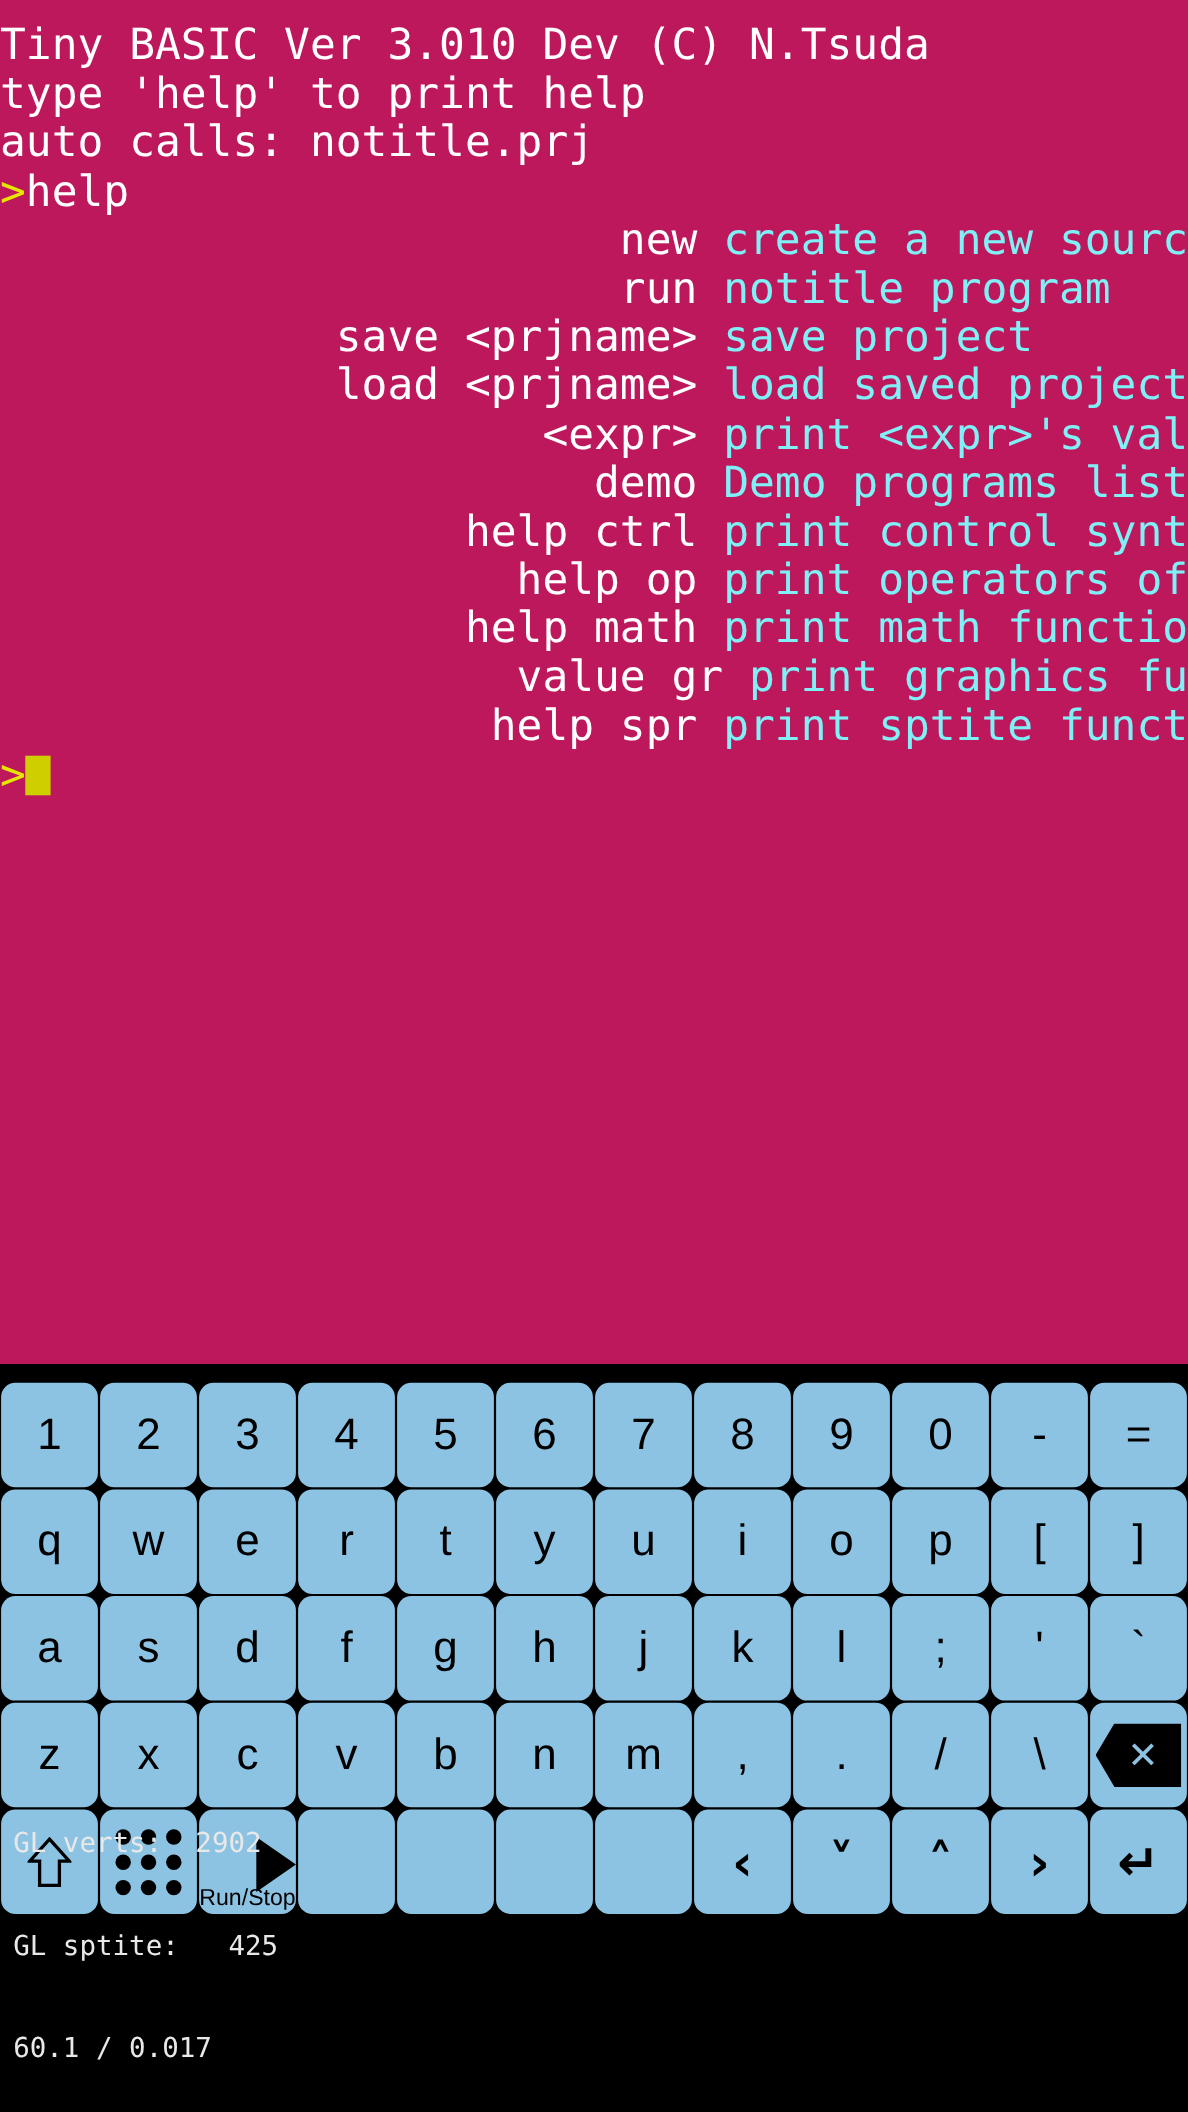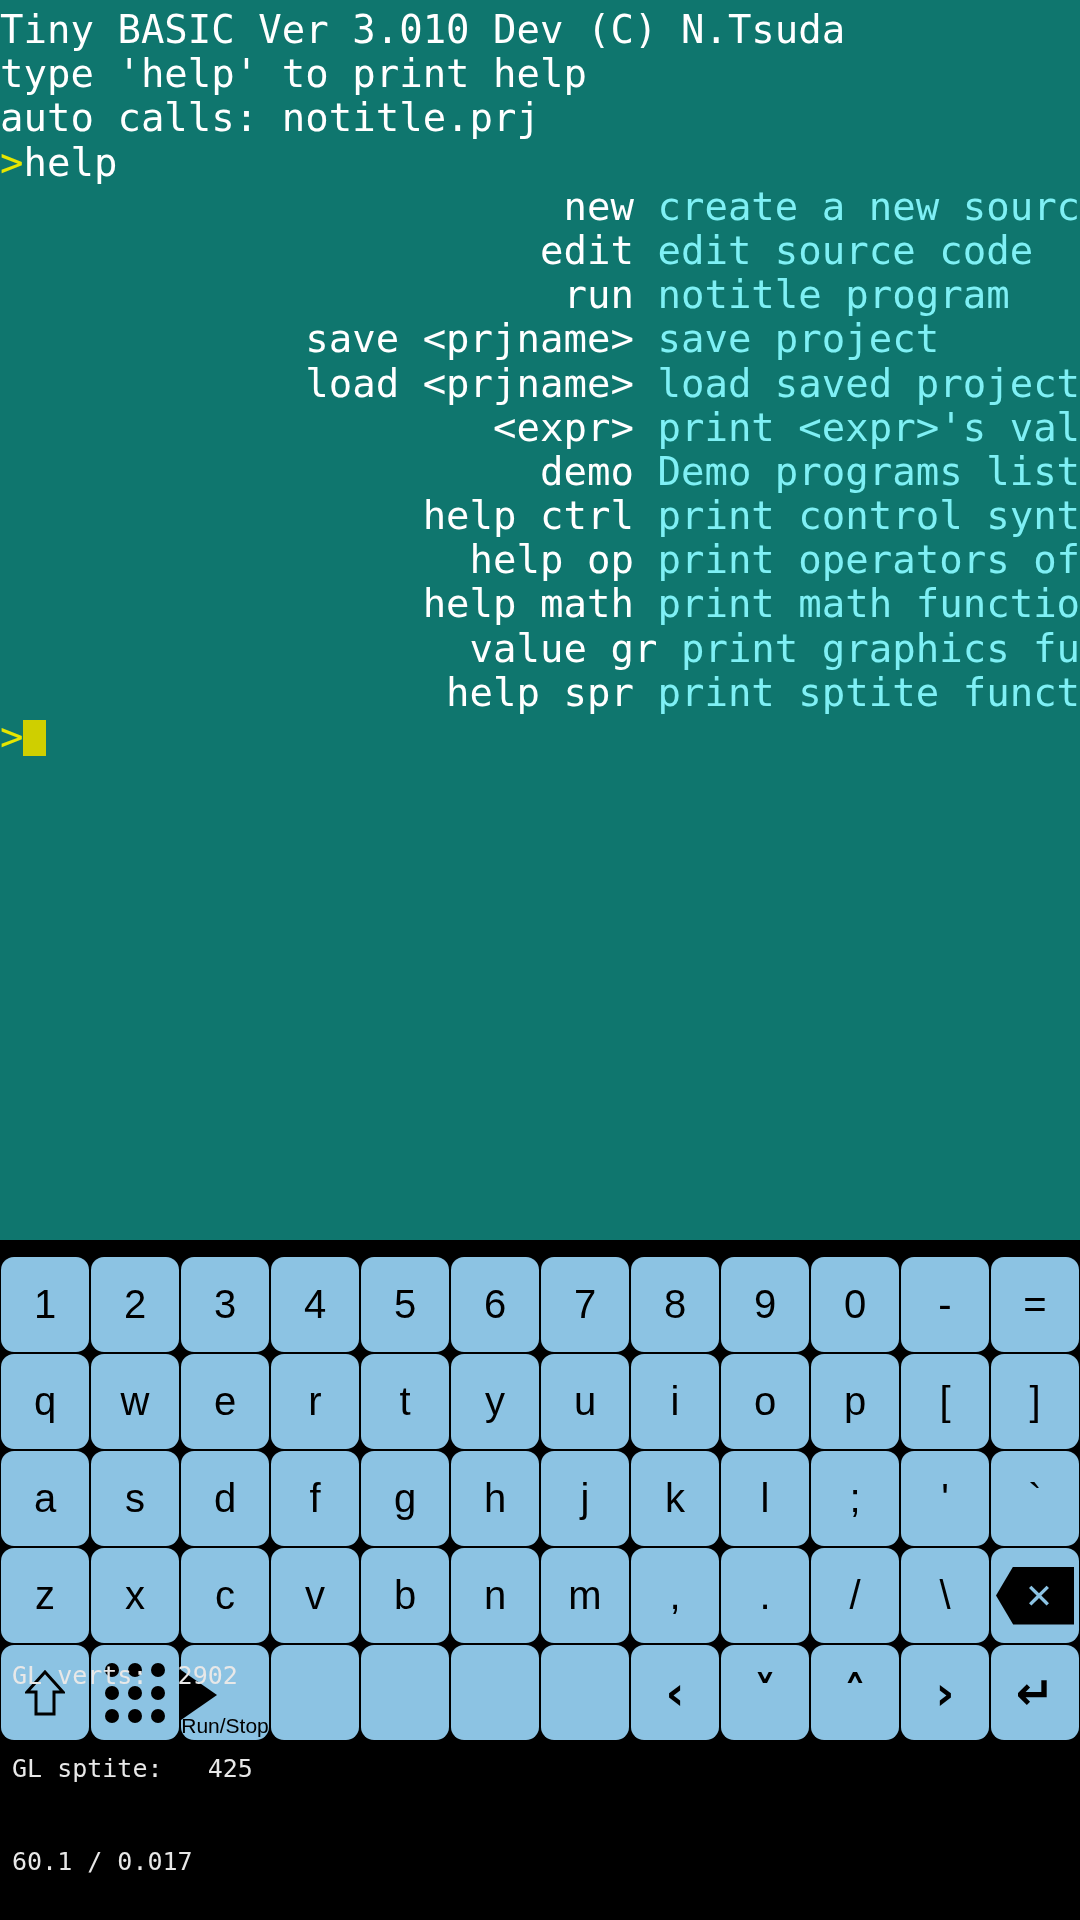--- a/index.html
+++ b/index.html
@@ -15,22 +15,22 @@
     position: relative;
   }
 
   
   #console {
     position: absolute;
     left: 0;
     top: 0;
     width: 1080px;
     height: 1240px;
-    background: #0f766e;
-    padding: 8px 0 0 0;
+    background: #be185d;
+    padding: 20px 0 0 0;
     box-sizing: border-box;
   }
   .term-line {
     font-family: "DejaVu Sans Mono", monospace;
     font-size: 39px;
     line-height: 44.2px;
     white-space: pre;
     color: #ffffff;
     letter-spacing: 0px;
     height: 44.2px;
@@ -132,21 +132,21 @@
     width: 14px;
     height: 14px;
     background: #000000;
     border-radius: 50%;
   }
 
   
   .runstop-inner {
     display: flex;
     flex-direction: column;
-    align-items: flex-start;
+    align-items: flex-end;
     justify-content: center;
     height: 100%;
     width: 100%;
     position: relative;
   }
   .play-tri {
     width: 0;
     height: 0;
     border-left: 36px solid #000000;
     border-top: 25px solid transparent;
@@ -180,21 +180,20 @@
 </head>
 <body>
 
 <div id="console">
   <div id="console-lines">
       <div class="term-line"><span class="cmd">Tiny BASIC Ver 3.010 Dev (C) N.Tsuda</span></div>
       <div class="term-line"><span class="cmd">type 'help' to print help</span></div>
       <div class="term-line"><span class="cmd">auto calls: notitle.prj</span></div>
       <div class="term-line"><span class="prompt">&gt;</span><span class="cmd">help</span></div>
       <div class="term-line"><span class="cmd">                        new </span><span class="desc">create a new source code</span></div>
-      <div class="term-line"><span class="cmd">                       edit </span><span class="desc">edit source code</span></div>
       <div class="term-line"><span class="cmd">                        run </span><span class="desc">notitle program</span></div>
       <div class="term-line"><span class="cmd">             save &lt;prjname&gt; </span><span class="desc">save project</span></div>
       <div class="term-line"><span class="cmd">             load &lt;prjname&gt; </span><span class="desc">load saved project</span></div>
       <div class="term-line"><span class="cmd">                     &lt;expr&gt; </span><span class="desc">print &lt;expr&gt;'s value</span></div>
       <div class="term-line"><span class="cmd">                       demo </span><span class="desc">Demo programs list</span></div>
       <div class="term-line"><span class="cmd">                  help ctrl </span><span class="desc">print control syntax</span></div>
       <div class="term-line"><span class="cmd">                    help op </span><span class="desc">print operators of exp</span></div>
       <div class="term-line"><span class="cmd">                  help math </span><span class="desc">print math functions</span></div>
       <div class="term-line"><span class="cmd">                    value gr </span><span class="desc">print graphics functions</span></div>
       <div class="term-line"><span class="cmd">                   help spr </span><span class="desc">print sptite functions</span></div>

